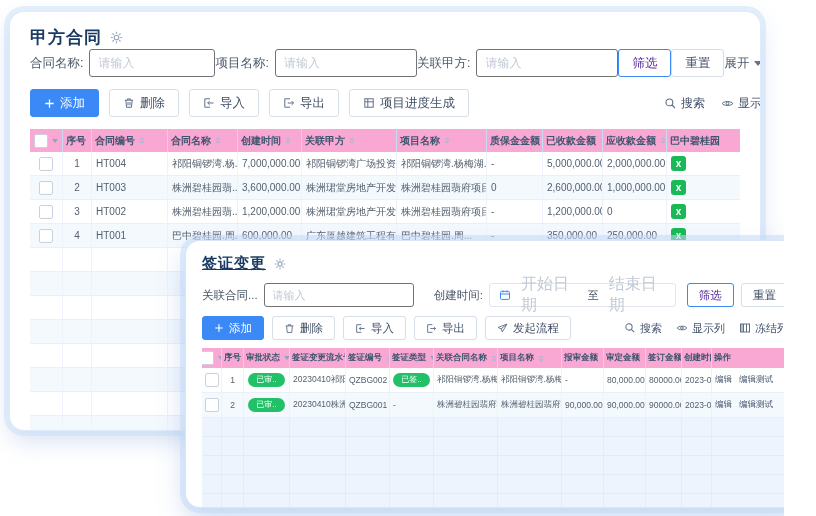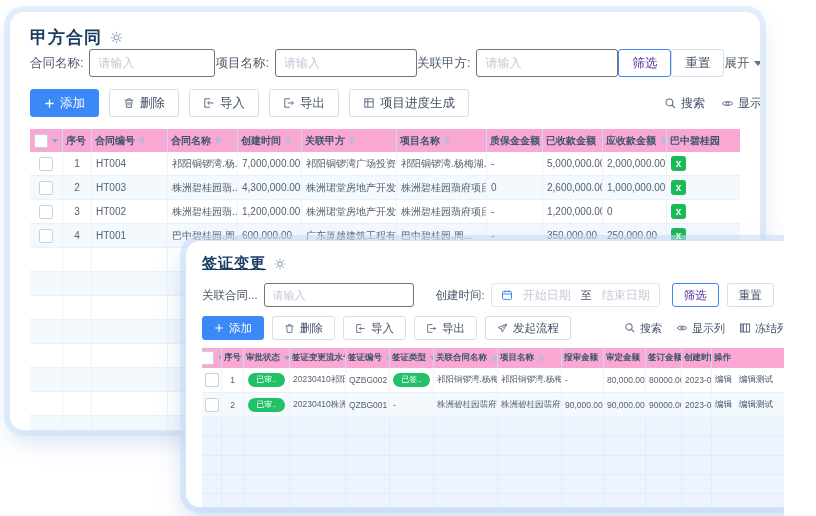--- a/index.html
+++ b/index.html
@@ -47,21 +47,21 @@
   #panel-back .toolbar{margin-top:12px;}
   #panel-front .toolbar{margin-top:9px;gap:8px;}
   .tools{margin-left:auto;display:flex;align-items:center;gap:18px;font-size:12px;color:#40506a;white-space:nowrap;}
   #panel-back .tools{margin-right:-34px;gap:16px;}
   #panel-front .tools{gap:14px;font-size:11px;}
   .tool{display:inline-flex;align-items:center;gap:4px;cursor:pointer;}
   .tool .bicon{color:#5d6e86;display:inline-flex;}
 
   .date-box{display:inline-flex;align-items:center;gap:10px;height:24px;border:1px solid #e1e6ee;border-radius:3px;
             padding:0 9px;box-sizing:border-box;}
-  .date-ph{font-size:12px;color:#c2cad5;cursor:pointer;}
+  .date-ph{font-size:16px;color:#c2cad5;cursor:pointer;}
   .date-to{font-size:11px;color:#48566a;}
 
   
   .tbl{margin-top:12px;}
   #panel-front .tbl{margin-top:8px;}
   .t-head,.t-row{display:grid;align-items:center;}
   .back-table .t-head,.back-table .t-row{grid-template-columns:33px 29px 76px 70px 64px 95px 90px 56px 60px 64px minmax(0,1fr);}
   .front-table .t-head,.front-table .t-row{grid-template-columns:20px 22px 46px 56px 44px 44px 64px 64px 42px 42px 36px 30px minmax(0,1fr);}
   .t-head{background:#f9a8d4;}
   .back-table .t-head{height:23px;}
@@ -287,21 +287,21 @@
               <span class="xls">x</span>
             </div>
           </div>
           <div class="t-row alt">
             <div class="t-c center">
               <span class="cb"></span>
             </div>
             <div class="t-c center">2</div>
             <div class="t-c">HT003</div>
             <div class="t-c">株洲碧桂园翡...</div>
-            <div class="t-c">4,300,000.00</div>
+            <div class="t-c">3,600,000.00</div>
             <div class="t-c">株洲珺堂房地产开发...</div>
             <div class="t-c">株洲碧桂园翡府项目...</div>
             <div class="t-c">0</div>
             <div class="t-c">2,600,000.00</div>
             <div class="t-c">1,000,000.00</div>
             <div class="t-c">
               <span class="xls">x</span>
             </div>
           </div>
           <div class="t-row">

